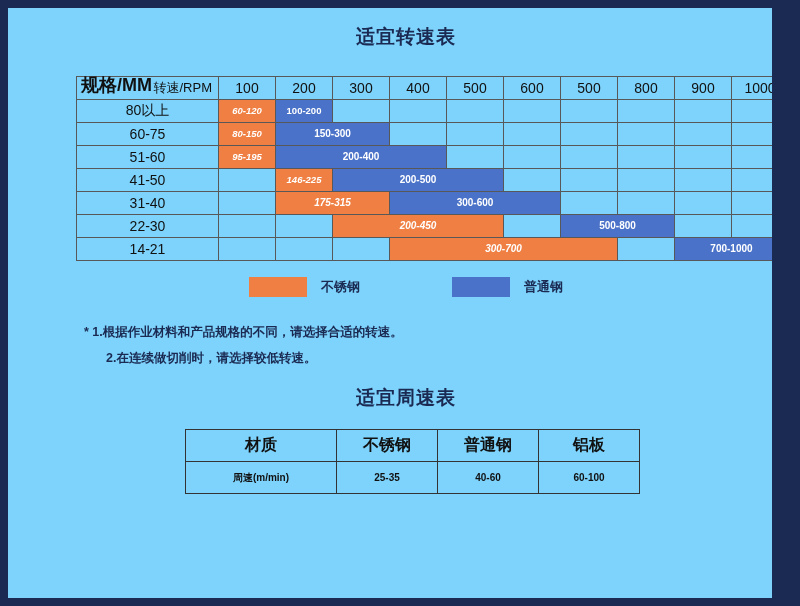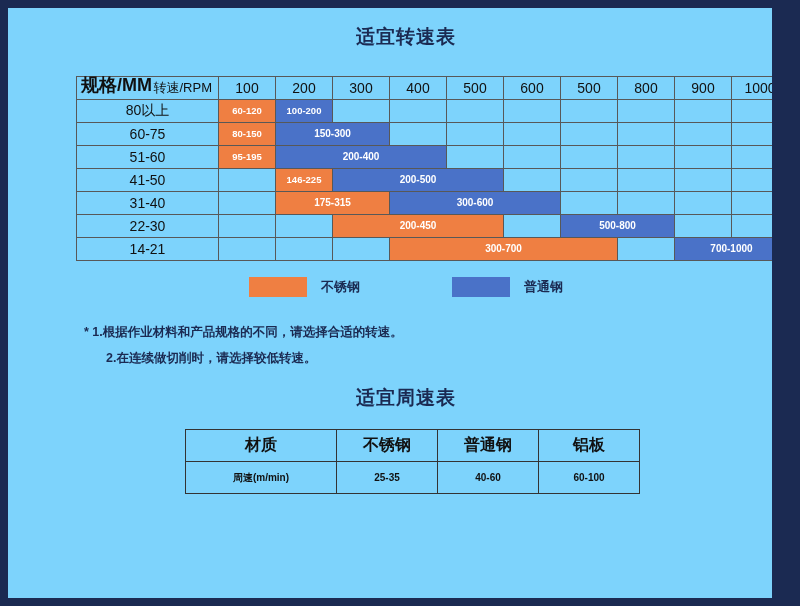--- a/index.html
+++ b/index.html
@@ -79,21 +79,21 @@
     font-size: 14px;
     font-weight: bold;
     height: 44px;
   }
   td.rowhead {
     font-size: 14px;
     text-align: center;
     height: 22px;
   }
   td.cell { position: relative; }
-  td.cell.o { background: #ef7f42; }
+  td.cell.o { background: #ef7f42; font-style: italic; }
   td.cell.b { background: #4a72c8; }
   td.cell .lbl {
     color: #ffffff;
     font-size: 9.5px;
     font-weight: bold;
     white-space: nowrap;
     line-height: 22px;
   }
   td.cell.span .lbl { font-size: 10px; }
 

